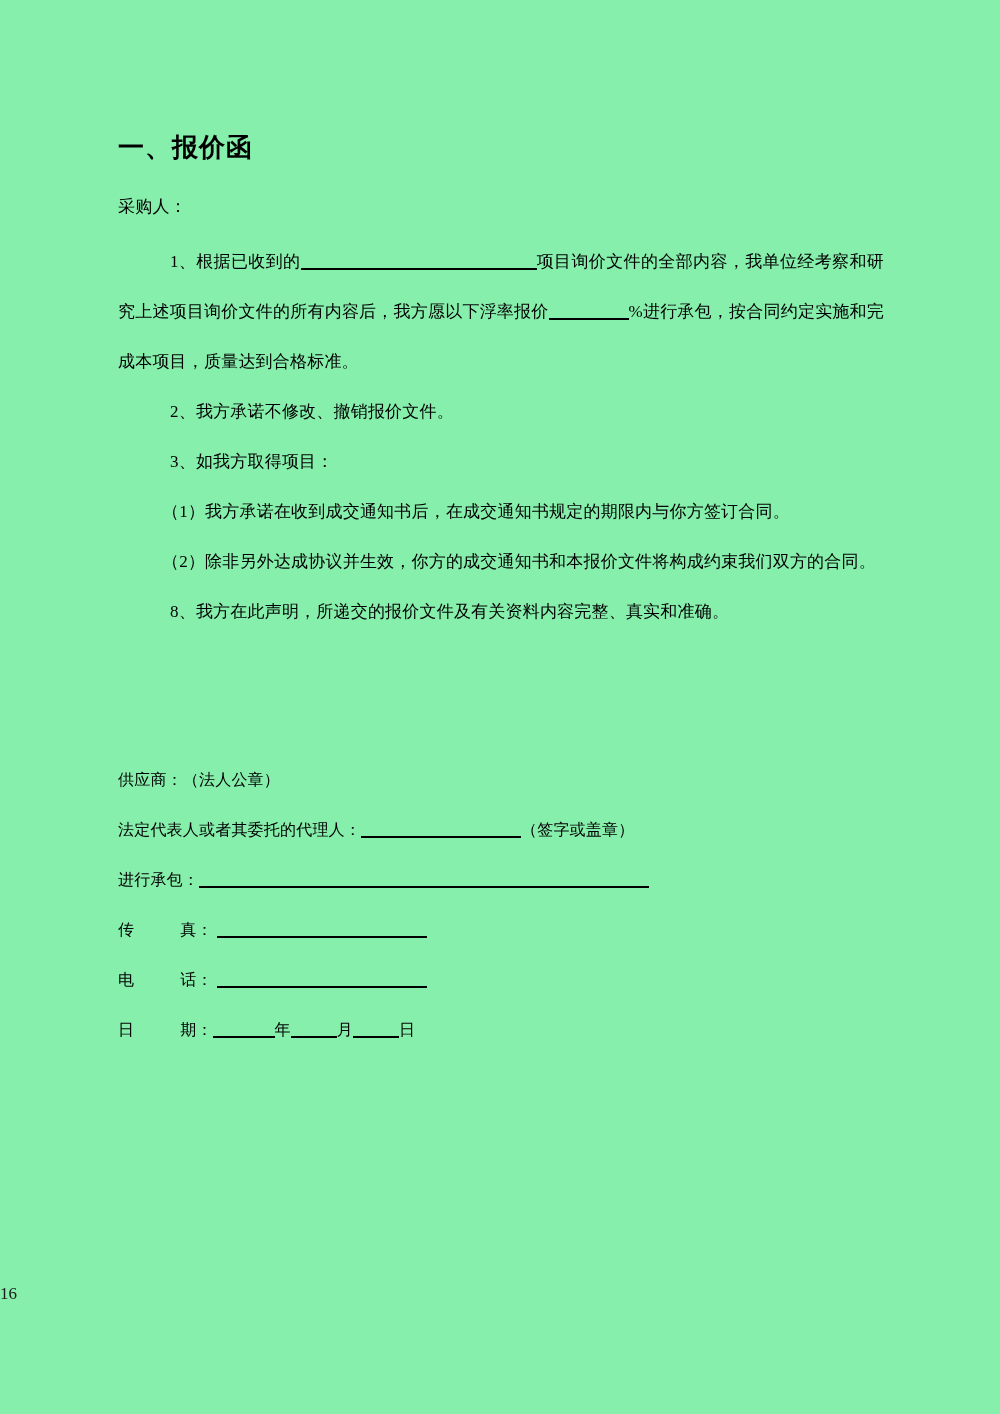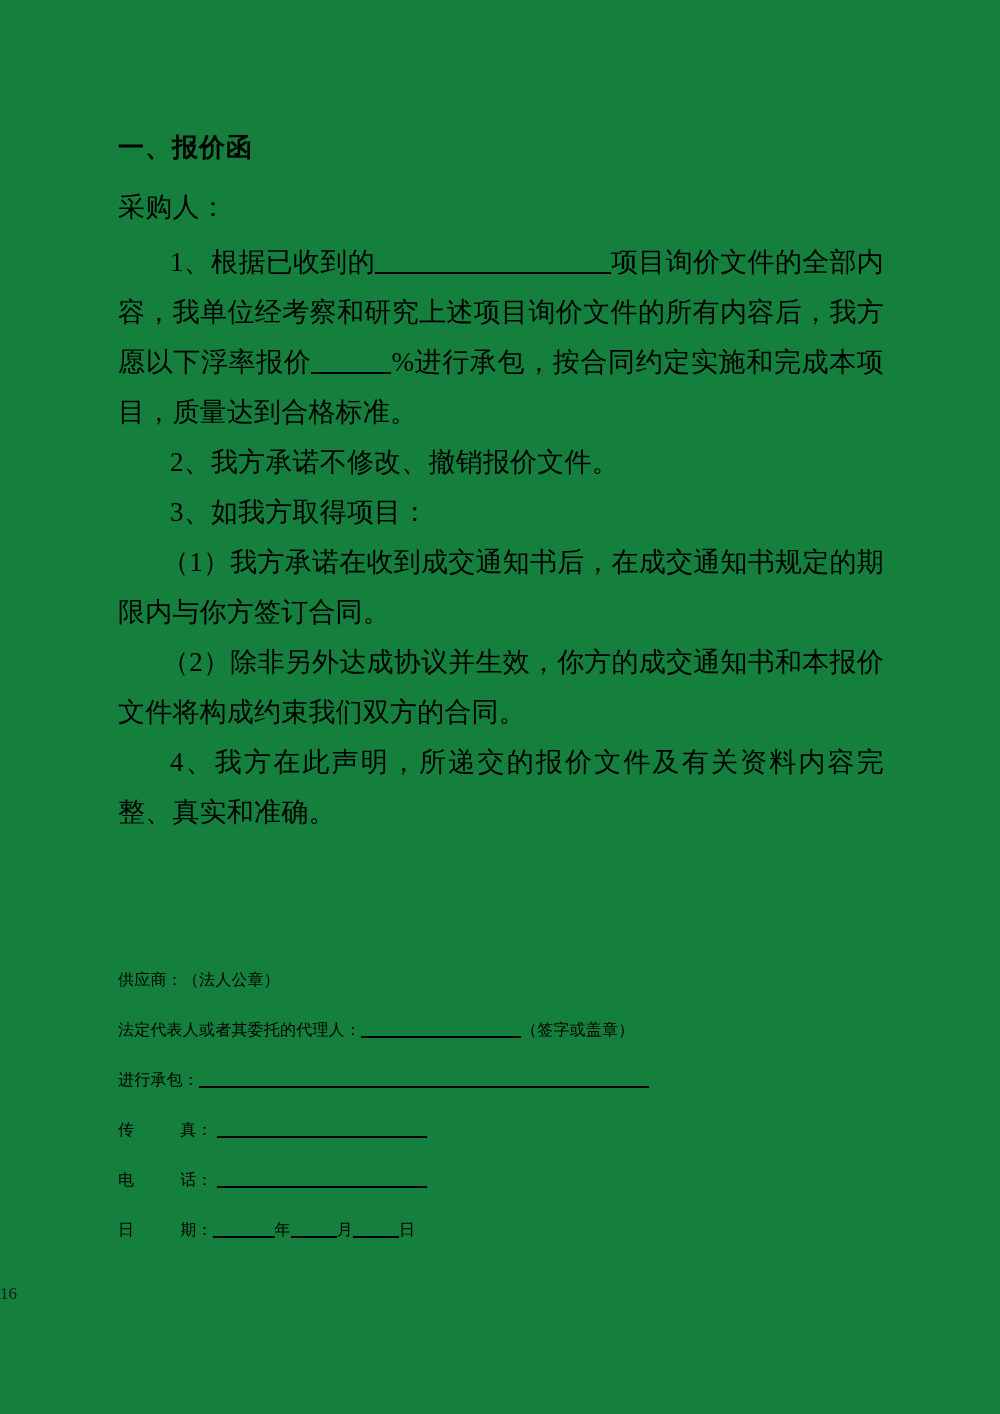--- a/index.html
+++ b/index.html
@@ -9,42 +9,42 @@
     background: #ffffff;
   }
   body {
     font-family: "Liberation Serif", "DejaVu Serif", serif;
     color: #000000;
   }
   .page {
     position: relative;
     width: 1000px;
     height: 1414px;
-    background: #15803d;
+    background: #86efac;
     overflow: hidden;
     box-sizing: border-box;
   }
   .content {
     position: absolute;
     left: 118px;
     top: 128px;
     width: 766px;
   }
   
   .doc-title {
     font-size: 26px;
     font-weight: bold;
     letter-spacing: 1px;
     line-height: 40px;
     margin: 0 0 14px 0;
     white-space: pre;
   }
   
   .para {
-    font-size: 27px;
+    font-size: 17px;
     line-height: 50px;
     margin: 0;
     text-align: justify;
     text-justify: inter-ideograph;
     letter-spacing: 0.2px;
   }
   .para.addressee {
     text-indent: 0;
     margin-bottom: 5px;
   }
@@ -119,21 +119,21 @@
     <p class="para indent2"><span>1、根据已收到的</span><span class="blank blank-project"></span><span>项目询价文件的全部内容，我单位经考察和研究上述项目询价文件的所有内容后，我方愿以下浮率报价</span><span class="blank blank-rate"></span><span>%进行承包，按合同约定实施和完成本项目，质量达到合格标准。</span></p>
 
     <p class="para indent2">2、我方承诺不修改、撤销报价文件。</p>
 
     <p class="para indent2">3、如我方取得项目：</p>
 
     <p class="para indent-paren">（1）我方承诺在收到成交通知书后，在成交通知书规定的期限内与你方签订合同。</p>
 
     <p class="para indent-paren">（2）除非另外达成协议并生效，你方的成交通知书和本报价文件将构成约束我们双方的合同。</p>
 
-    <p class="para indent2">4、我方在此声明，所递交的报价文件及有关资料内容完整、真实和准确。</p>
+    <p class="para indent2">8、我方在此声明，所递交的报价文件及有关资料内容完整、真实和准确。</p>
 
     <div class="gap-block"></div>
 
     <div class="sig-block">
 
       <p class="sig-line">供应商：（法人公章）</p>
 
       <p class="sig-line"><span>法定代表人或者其委托的代理人：</span><span class="blank blank-sign"></span><span>（签字或盖章）</span></p>
 
       <p class="sig-line"><span>进行承包：</span><span class="blank blank-address"></span></p>

